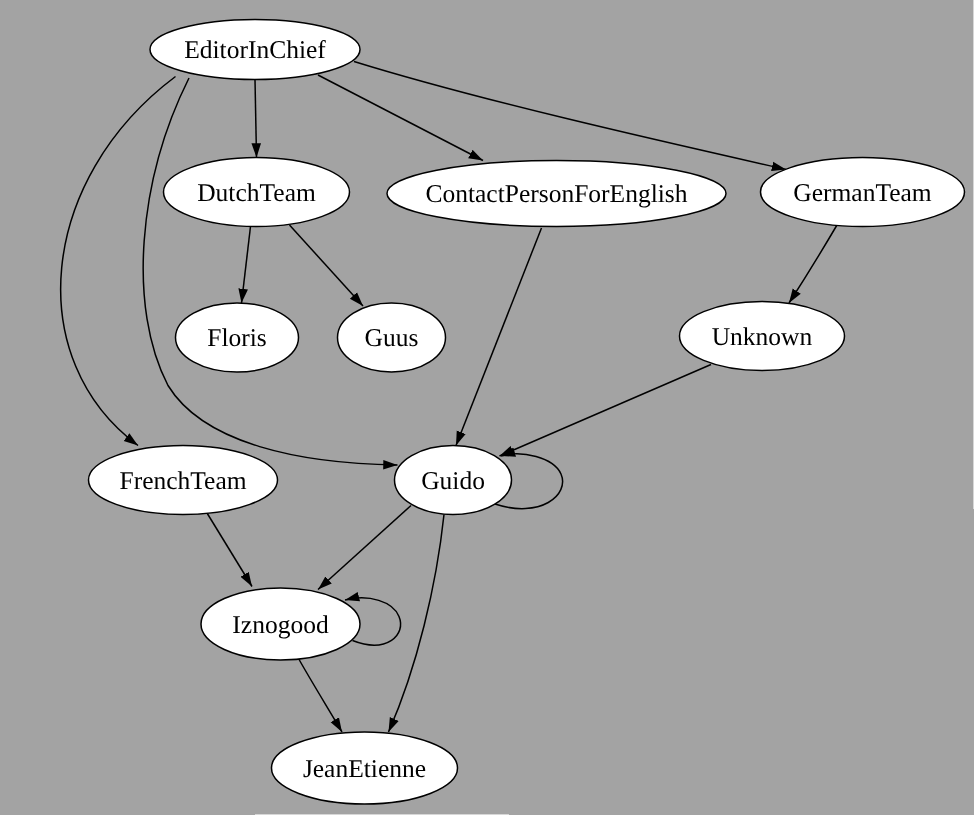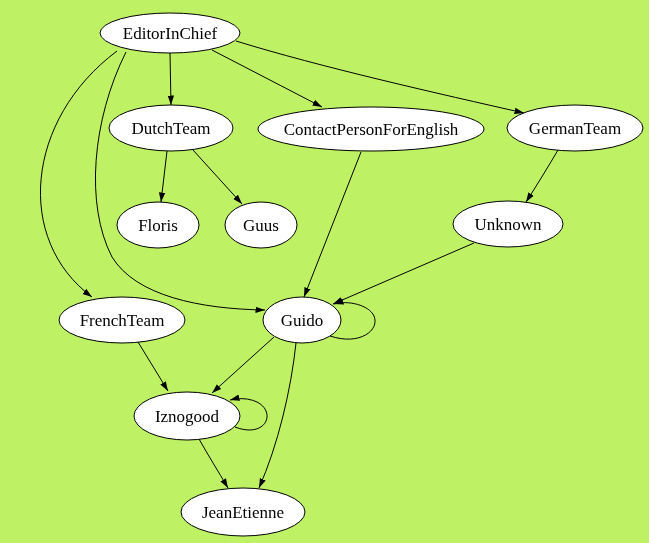--- a/index.html
+++ b/index.html
@@ -5,21 +5,21 @@
   html, body {
     margin: 0;
     padding: 0;
     background: #ffffff;
     font-family: "Liberation Serif", "DejaVu Serif", serif;
   }
   #stage {
     position: relative;
     width: 649px;
     height: 543px;
-    background: #bef264;
+    background: #a3a3a3;
     overflow: hidden;
   }
   #graph {
     display: block;
   }
   .edge-path {
     fill: none;
     stroke-width: 1;
   }
   .node-ellipse {

